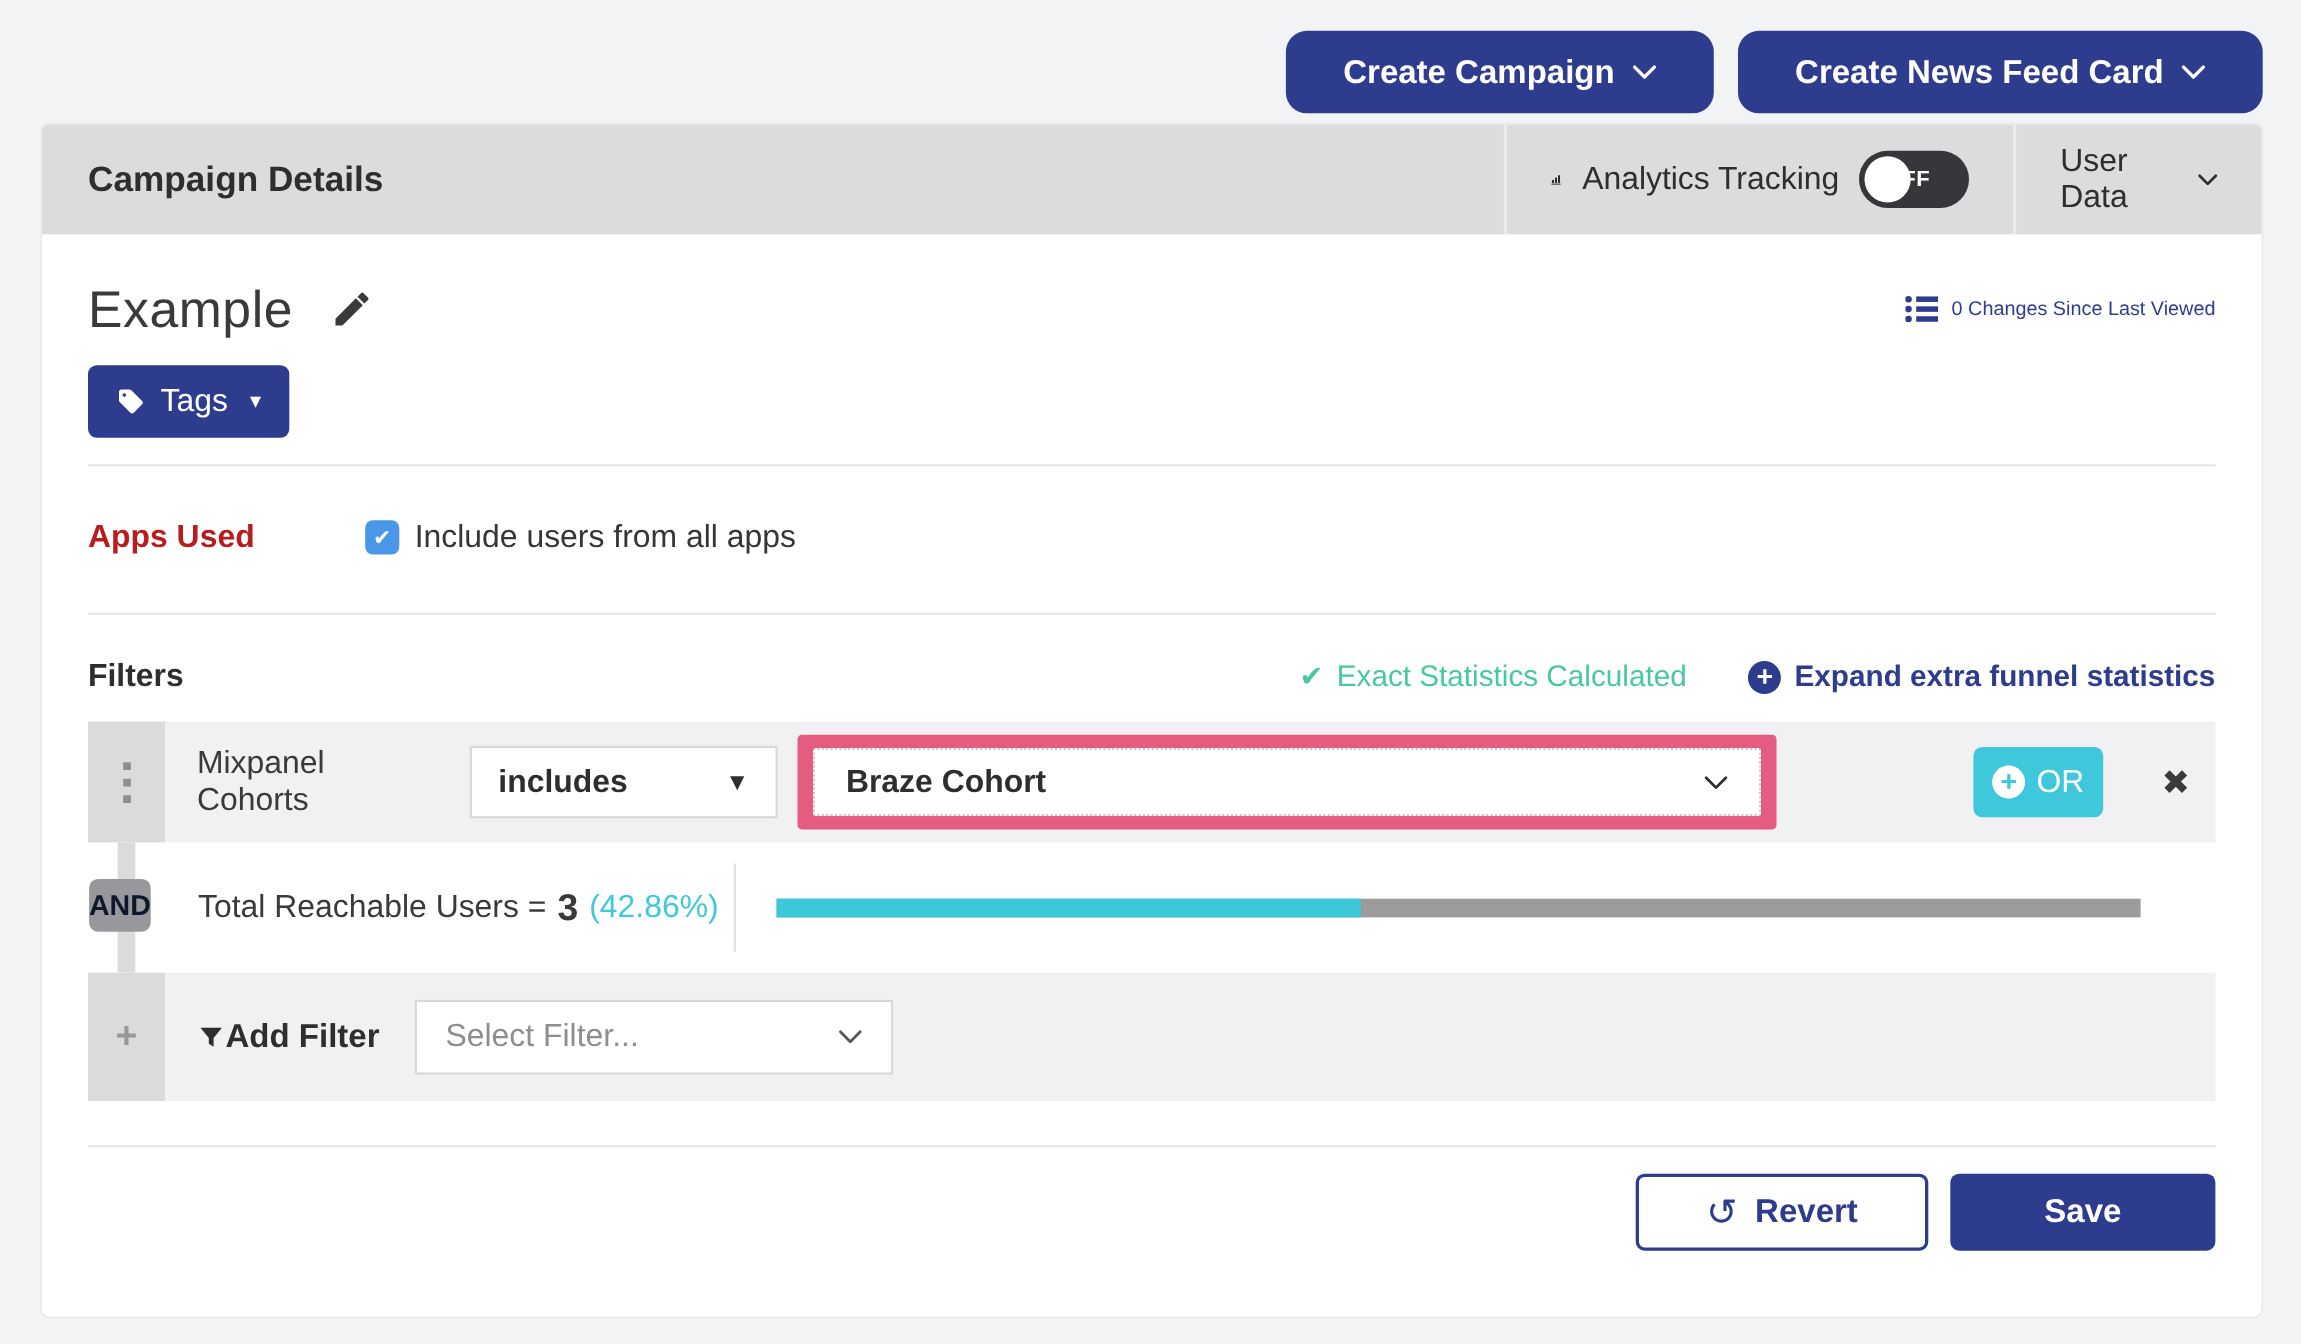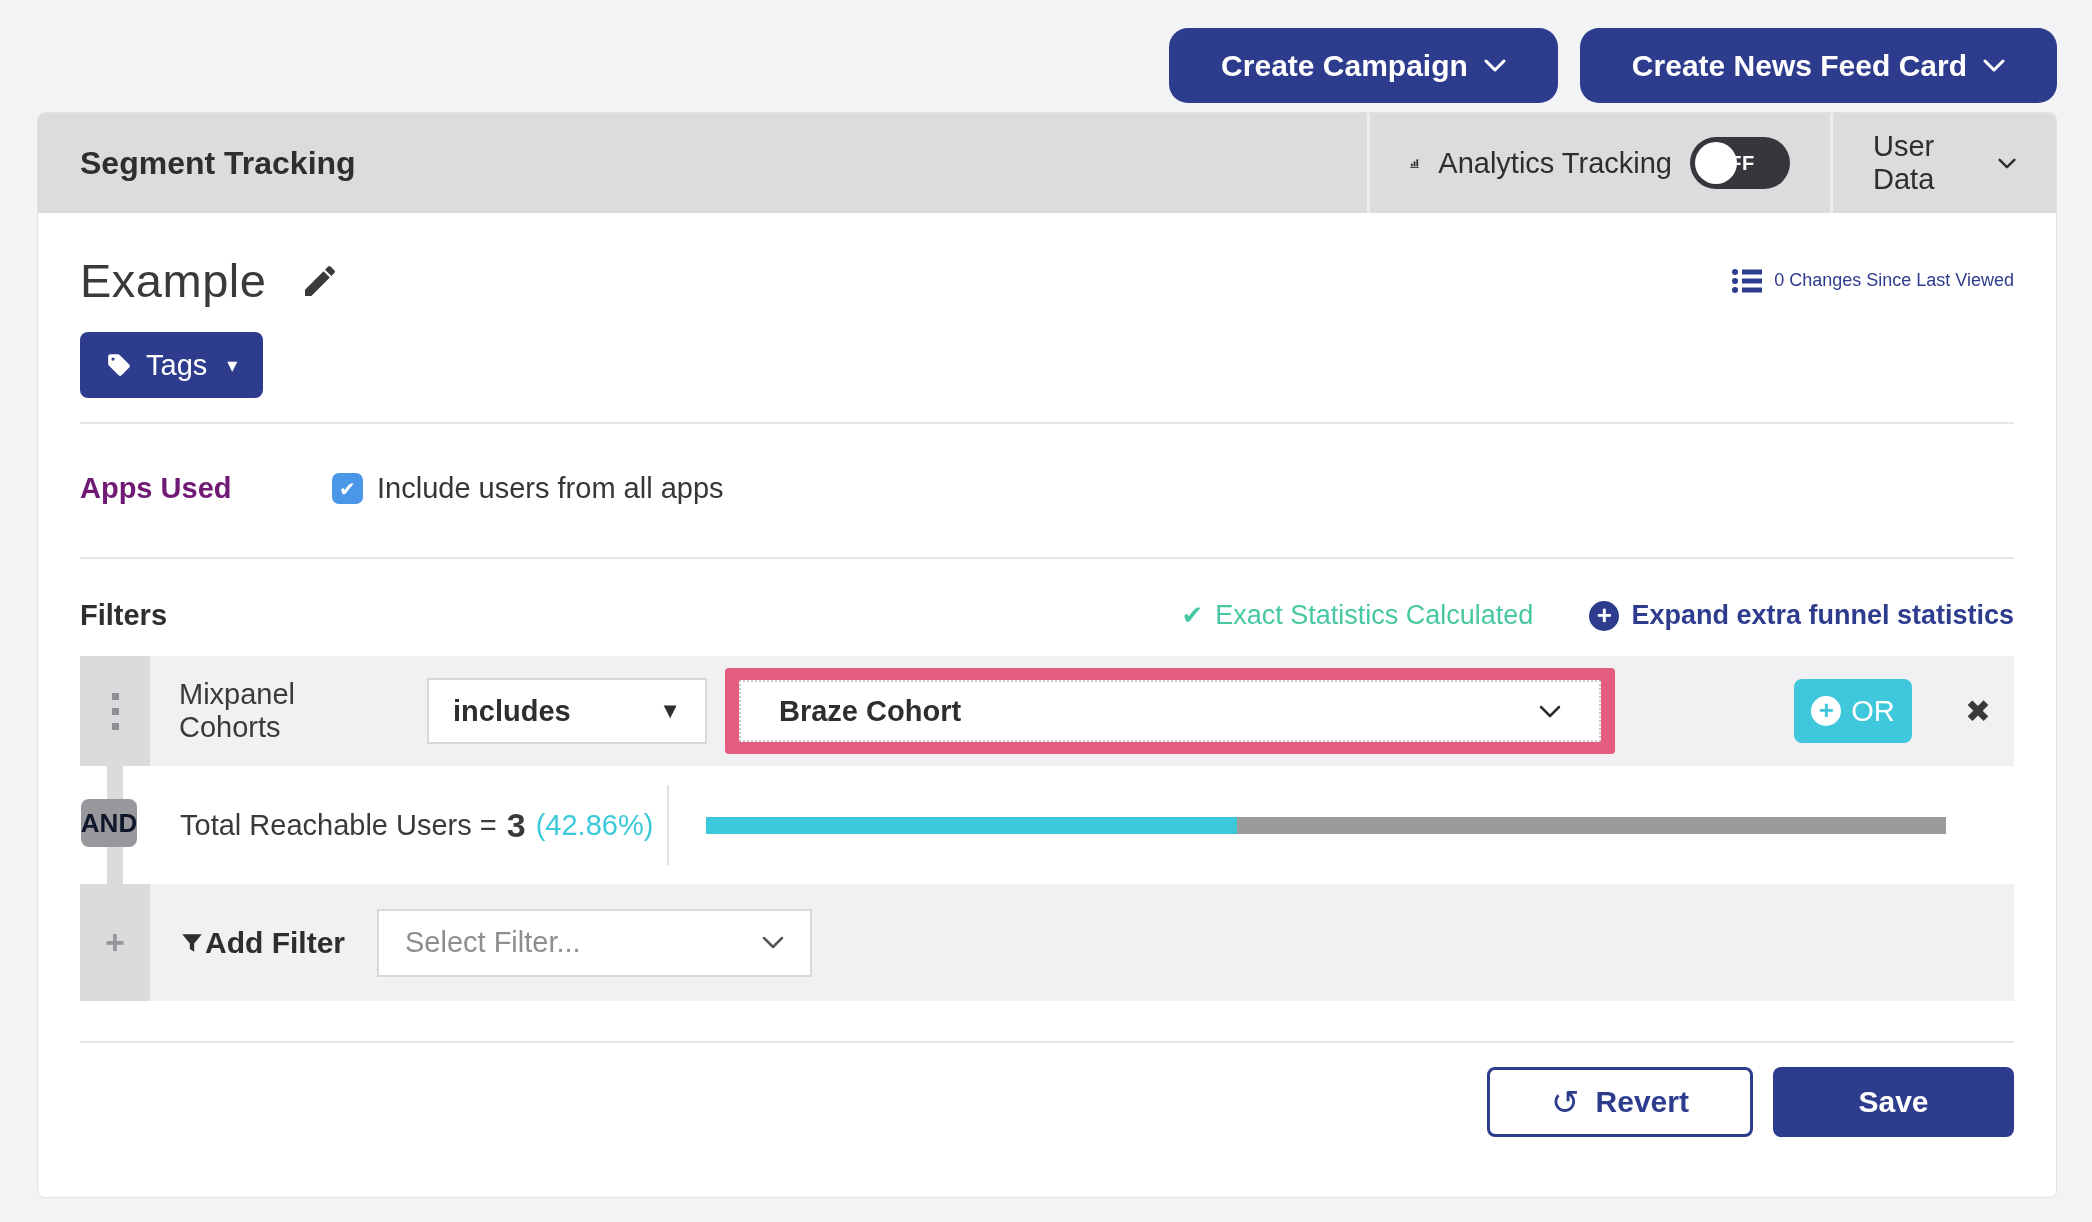--- a/index.html
+++ b/index.html
@@ -70,21 +70,21 @@
     background:#2e3c8e; color:#fff; border:none; border-radius:8px;
     height:66px; padding:0 26px; font-size:29px;
     font-family:"Liberation Sans", sans-serif;
     display:inline-flex; align-items:center; gap:14px; cursor:pointer;
   }
   .caret-down { font-size:20px; line-height:1; margin-left:6px; }
 
   .divider { border:none; border-top:2px solid #e6e6e8; margin-top:24px; }
 
   .apps-row { padding:48px 0 52px 0; display:flex; align-items:center; }
-  .apps-label { font-size:29px; font-weight:bold; color:#701a75; width:190px; }
+  .apps-label { font-size:29px; font-weight:bold; color:#b91c1c; width:190px; }
   .checkbox {
     width:31px; height:31px; background:#4a97e8; border-radius:7px;
     display:flex; align-items:center; justify-content:center;
     color:#fff; font-size:20px; cursor:pointer; margin-left:62px;
   }
   .checkbox-label { font-size:29px; margin-left:14px; }
 
   .filters-head { margin-top:40px; display:flex; align-items:center; }
   .filters-title { font-size:29px; font-weight:bold; color:#2e2e31; }
   .exact-stats {
@@ -122,21 +122,21 @@
     margin-left:28px; width:280px; height:66px; padding:0 24px;
     font-size:29px; color:#2e2e31; font-weight:bold;
   }
   .select-operator .tri { margin-left:auto; font-size:22px; color:#2e2e31; }
   .pink-wrap {
     margin-left:18px; width:890px; height:86px; background:#e45c7f;
     border-radius:4px; display:flex; align-items:center; justify-content:center;
   }
   .select-value {
     width:862px; height:62px; border:2px dotted #c9c9cc; border-radius:2px;
-    padding:0 38px; font-size:29px; font-weight:bold; color:#2e2e31;text-align:center;
+    padding:0 28px; font-size:29px; font-weight:bold; color:#2e2e31;text-align:center;
   }
   .select-value .chev-svg { margin-left:auto; }
   .or-btn {
     margin-left:179px; width:118px; height:64px; background:#3fc8dc; border:none;
     border-radius:8px; color:#fff; font-size:29px; font-family:"Liberation Sans", sans-serif;
     display:flex; align-items:center; justify-content:center; gap:10px; cursor:pointer;
   }
   .or-plus {
     width:30px; height:30px; border-radius:50%; background:#fff; color:#3fc8dc;
     font-size:26px; font-weight:bold; line-height:29px; text-align:center;
@@ -209,21 +209,21 @@
       <span>Create News Feed Card</span>
       <svg class="chev-svg" viewBox="0 0 22 13">
           <polyline points="2,2 11,11 20,2" fill="none" stroke="#ffffff" stroke-width="3" stroke-linecap="round" stroke-linejoin="round"></polyline>
         </svg>
     </button>
   </div>
 
   <div class="card">
 
     <div class="card-header">
-      <div class="header-title">Segment Tracking</div>
+      <div class="header-title">Campaign Details</div>
 
       <div class="header-section header-analytics">
         <svg width="34" height="32" viewBox="0 0 34 32">
           <rect x="3" y="18" width="6" height="9" fill="#2e2e31"></rect>
           <rect x="12" y="11" width="6" height="16" fill="#2e2e31"></rect>
           <rect x="21" y="4" width="6" height="23" fill="#2e2e31"></rect>
           <rect x="1" y="29" width="28" height="3" fill="#2e2e31"></rect>
         </svg>
         <span class="label">Analytics Tracking</span>
         <div class="toggle">

